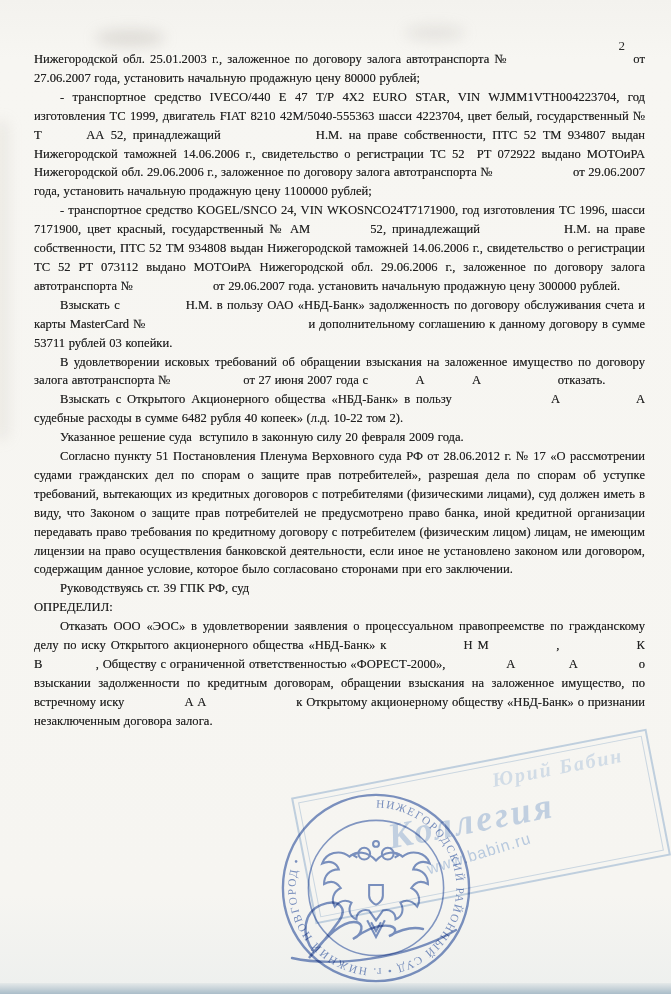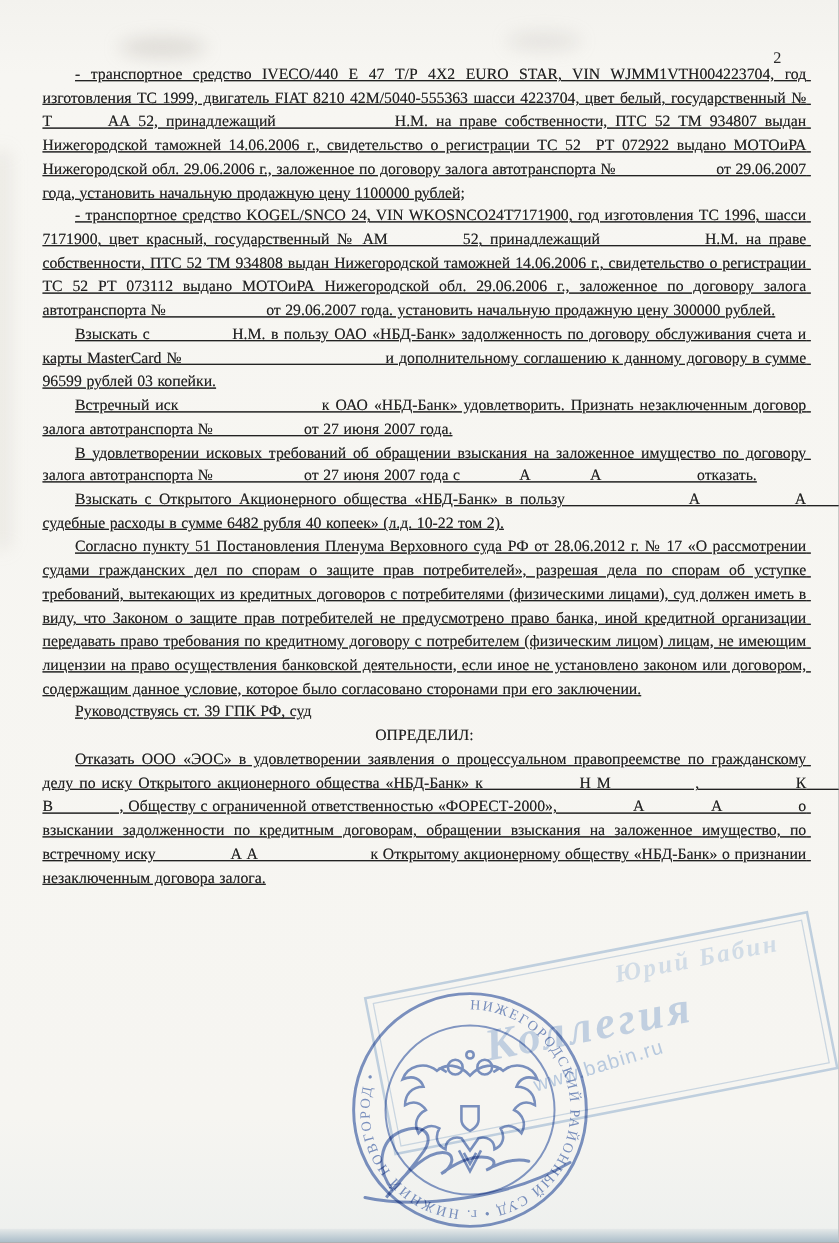--- a/index.html
+++ b/index.html
@@ -24,22 +24,22 @@
     position:absolute;top:38px;right:46px;
     font-size:13px;color:#2a2a2a;
   }
   .doc-body{
     position:absolute;left:34px;right:26px;top:50px;z-index:2;
     font-size:12.6px;line-height:18.9px;
     text-align:justify;
     text-shadow:0 0 .5px rgba(30,30,30,.55);
   }
   .doc-body p{margin:0;white-space:pre-wrap;word-spacing:.5px;}
-  .doc-body p.ind{text-indent:26px;text-decoration:underline;}
-  .doc-body p.center{text-align:center;text-indent:0;}
+  .doc-body p.ind{text-indent:26px;}
+  .doc-body p.center{text-align:left;text-indent:0;}
   
   .watermark{
     position:absolute;left:300px;top:762px;width:358px;height:125px;
     transform:rotate(-11deg);
     border:2px solid rgba(146,175,205,.55);
     z-index:1;pointer-events:none;
   }
   .watermark .inner{
     position:absolute;inset:4px;border:1px solid rgba(146,175,205,.45);
   }
@@ -84,26 +84,27 @@
 
   <div class="watermark">
     <div class="inner"></div>
     <div class="wm-line1">Юрий Бабин</div>
     <div class="wm-line2">Коллегия</div>
     <div class="wm-line3">www.babin.ru</div>
   </div>
 
   <div class="doc-body">
 
+    <p class="">Нижегородской обл. 25.01.2003 г., заложенное по договору залога автотранспорта №                        от 27.06.2007 года, установить начальную продажную цену 80000 рублей;</p>
       <p class="ind">- транспортное средство IVECO/440 Е 47 Т/Р 4X2 EURO STAR, VIN WJMM1VTH004223704, год изготовления ТС 1999, двигатель FIAT 8210 42М/5040-555363 шасси 4223704, цвет белый, государственный № Т       АА 52, принадлежащий               Н.М. на праве собственности, ПТС 52 ТМ 934807 выдан Нижегородской таможней 14.06.2006 г., свидетельство о регистрации ТС 52  РТ 072922 выдано МОТОиРА Нижегородской обл. 29.06.2006 г., заложенное по договору залога автотранспорта №                      от 29.06.2007 года, установить начальную продажную цену 1100000 рублей;</p>
       <p class="ind">- транспортное средство KOGEL/SNCO 24, VIN WKOSNCO24T7171900, год изготовления ТС 1996, шасси 7171900, цвет красный, государственный № АМ          52, принадлежащий              Н.М. на праве собственности, ПТС 52 ТМ 934808 выдан Нижегородской таможней 14.06.2006 г., свидетельство о регистрации ТС 52 РТ 073112 выдано МОТОиРА Нижегородской обл. 29.06.2006 г., заложенное по договору залога автотранспорта №                      от 29.06.2007 года. установить начальную продажную цену 300000 рублей.</p>
-      <p class="ind">Взыскать с               Н.М. в пользу ОАО «НБД-Банк» задолженность по договору обслуживания счета и карты MasterCard №                                        и дополнительному соглашению к данному договору в сумме 96599 рублей 03 копейки.</p>
-      <p class="ind">Встречный иск                        к ОАО «НБД-Банк» удовлетворить. Признать незаключенным договор залога автотранспорта №                    от 27 июня 2007 года.</p>
+      <p class="ind">Взыскать с               Н.М. в пользу ОАО «НБД-Банк» задолженность по договору обслуживания счета и карты MasterCard №                                        и дополнительному соглашению к данному договору в сумме 53711 рублей 03 копейки.</p>
       <p class="ind">В удовлетворении исковых требований об обращении взыскания на заложенное имущество по договору залога автотранспорта №                    от 27 июня 2007 года с             А             А                     отказать.</p>
       <p class="ind">Взыскать с Открытого Акционерного общества «НБД-Банк» в пользу                 А             А                       судебные расходы в сумме 6482 рубля 40 копеек» (л.д. 10-22 том 2).</p>
+      <p class="ind">Указанное решение суда  вступило в законную силу 20 февраля 2009 года.</p>
       <p class="ind">Согласно пункту 51 Постановления Пленума Верховного суда РФ от 28.06.2012 г. № 17 «О рассмотрении судами гражданских дел по спорам о защите прав потребителей», разрешая дела по спорам об уступке требований, вытекающих из кредитных договоров с потребителями (физическими лицами), суд должен иметь в виду, что Законом о защите прав потребителей не предусмотрено право банка, иной кредитной организации передавать право требования по кредитному договору с потребителем (физическим лицом) лицам, не имеющим лицензии на право осуществления банковской деятельности, если иное не установлено законом или договором, содержащим данное условие, которое было согласовано сторонами при его заключении.</p>
       <p class="ind">Руководствуясь ст. 39 ГПК РФ, суд</p>
       <p class=" center">ОПРЕДЕЛИЛ:</p>
       <p class="ind">Отказать ООО «ЭОС» в удовлетворении заявления о процессуальном правопреемстве по гражданскому делу по иску Открытого акционерного общества «НБД-Банк» к                Н М              ,                К                В              , Обществу с ограниченной ответственностью «ФОРЕСТ-2000»,                А              А                о взыскании задолженности по кредитным договорам, обращении взыскания на заложенное имущество, по встречному иску                А А                        к Открытому акционерному обществу «НБД-Банк» о признании незаключенным договора залога.</p>
   </div>
 
   <svg class="stamp" viewBox="0 0 200 200">
     <g stroke="#4b6cb3" fill="none">
       <circle cx="100" cy="100" r="95" stroke-width="2.4" opacity=".85"></circle>
       <circle cx="100" cy="100" r="69" stroke-width="1.6" opacity=".8"></circle>

